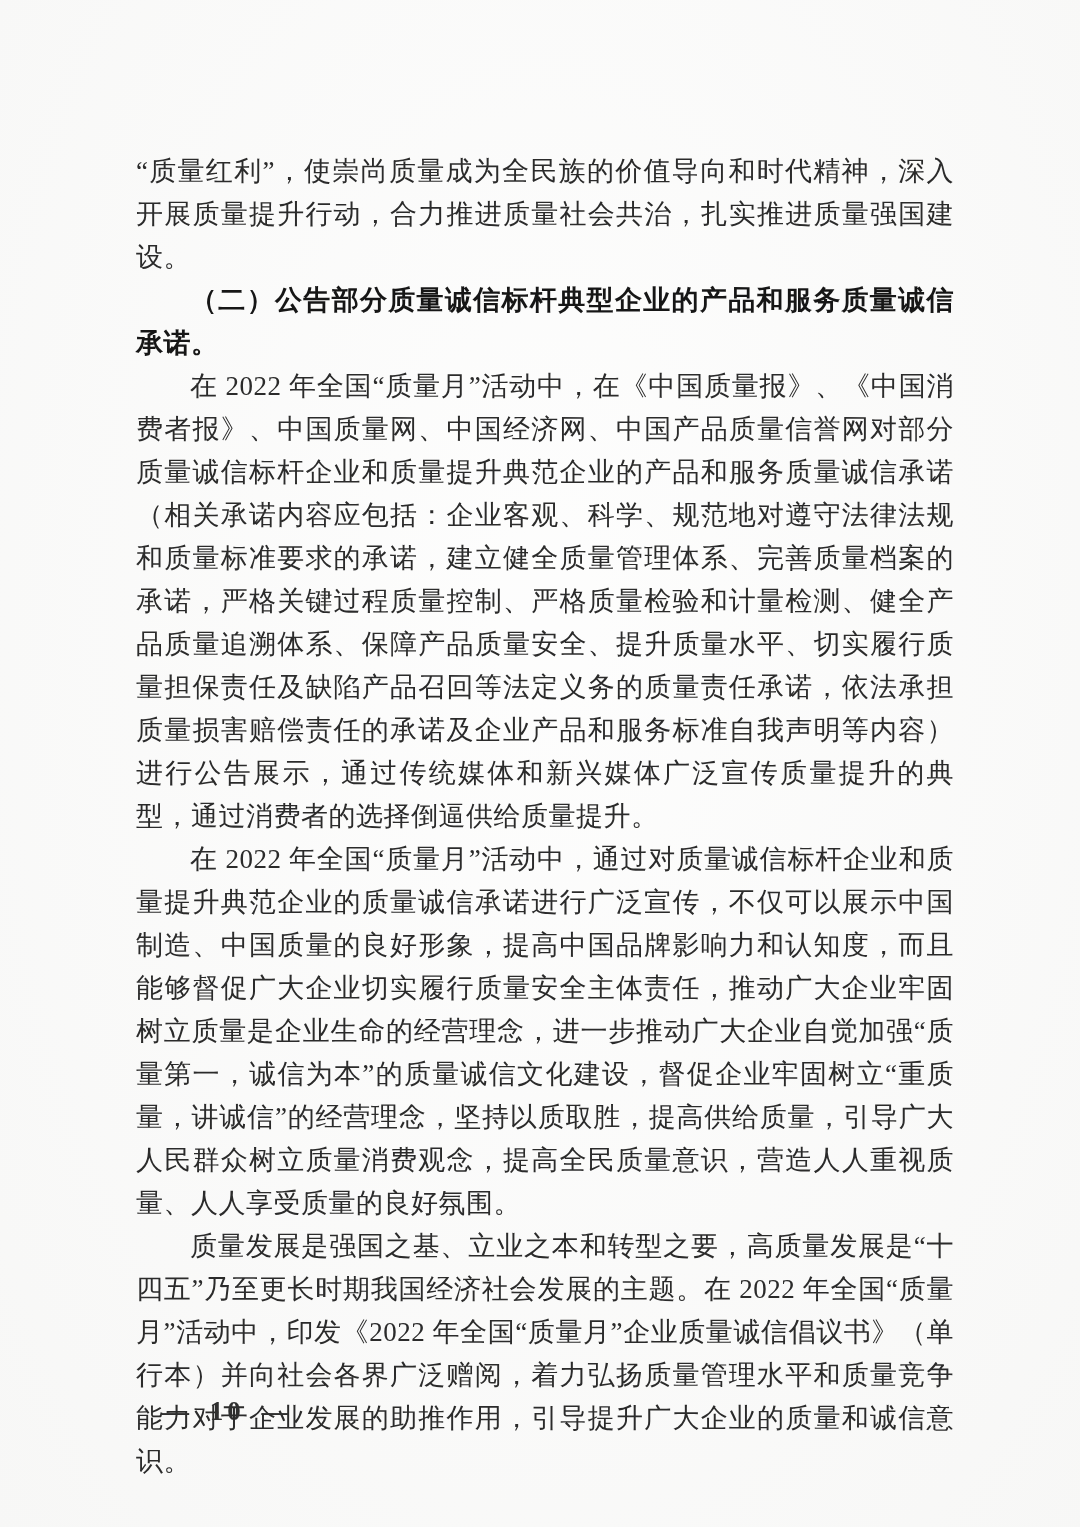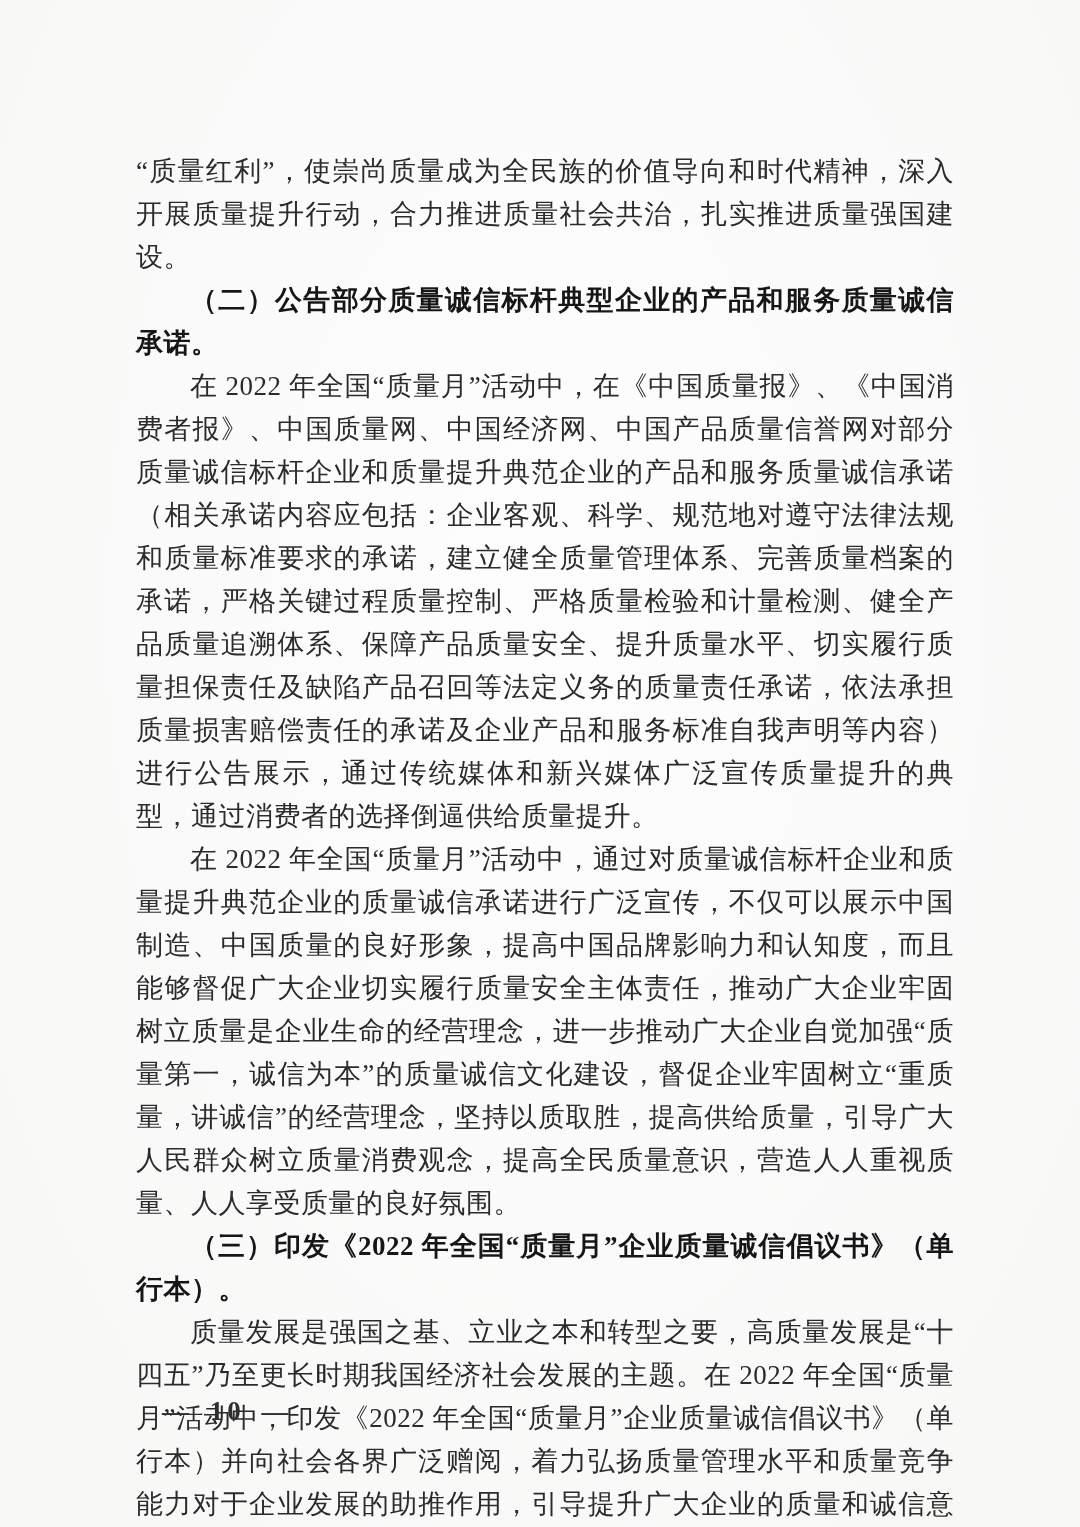--- a/index.html
+++ b/index.html
@@ -57,19 +57,18 @@
 </style>
 </head>
 <body>
 
 <div class="page">
   <main class="body-text">
       <p class="para">“质量红利”，使崇尚质量成为全民族的价值导向和时代精神，深入开展质量提升行动，合力推进质量社会共治，扎实推进质量强国建设。</p>
       <p class="para bold indent">（二）公告部分质量诚信标杆典型企业的产品和服务质量诚信承诺。</p>
       <p class="para indent">在 2022 年全国“质量月”活动中，在《中国质量报》、《中国消费者报》、中国质量网、中国经济网、中国产品质量信誉网对部分质量诚信标杆企业和质量提升典范企业的产品和服务质量诚信承诺（相关承诺内容应包括：企业客观、科学、规范地对遵守法律法规和质量标准要求的承诺，建立健全质量管理体系、完善质量档案的承诺，严格关键过程质量控制、严格质量检验和计量检测、健全产品质量追溯体系、保障产品质量安全、提升质量水平、切实履行质量担保责任及缺陷产品召回等法定义务的质量责任承诺，依法承担质量损害赔偿责任的承诺及企业产品和服务标准自我声明等内容）进行公告展示，通过传统媒体和新兴媒体广泛宣传质量提升的典型，通过消费者的选择倒逼供给质量提升。</p>
       <p class="para indent">在 2022 年全国“质量月”活动中，通过对质量诚信标杆企业和质量提升典范企业的质量诚信承诺进行广泛宣传，不仅可以展示中国制造、中国质量的良好形象，提高中国品牌影响力和认知度，而且能够督促广大企业切实履行质量安全主体责任，推动广大企业牢固树立质量是企业生命的经营理念，进一步推动广大企业自觉加强“质量第一，诚信为本”的质量诚信文化建设，督促企业牢固树立“重质量，讲诚信”的经营理念，坚持以质取胜，提高供给质量，引导广大人民群众树立质量消费观念，提高全民质量意识，营造人人重视质量、人人享受质量的良好氛围。</p>
-      <p class="para bold indent">（三）印发《2022 年全国“质量月”企业质量诚信倡议书》（单行本）。</p>
       <p class="para indent">质量发展是强国之基、立业之本和转型之要，高质量发展是“十四五”乃至更长时期我国经济社会发展的主题。在 2022 年全国“质量月”活动中，印发《2022 年全国“质量月”企业质量诚信倡议书》（单行本）并向社会各界广泛赠阅，着力弘扬质量管理水平和质量竞争能力对于企业发展的助推作用，引导提升广大企业的质量和诚信意识。</p>
     </main>
   <footer class="page-footer">
     <span>— 10 —</span>
   </footer>
 </div>
 
 </body></html>

